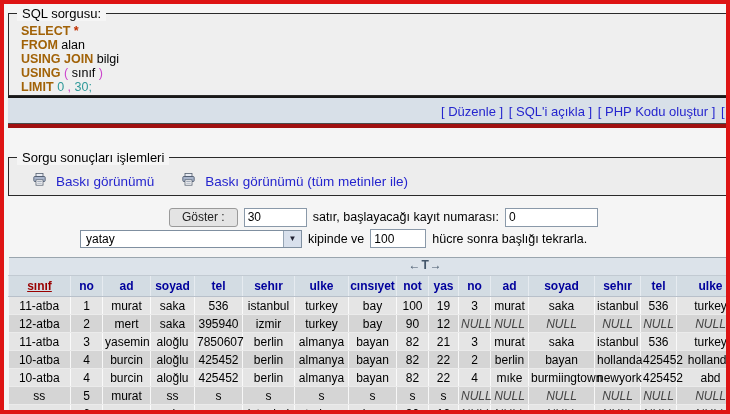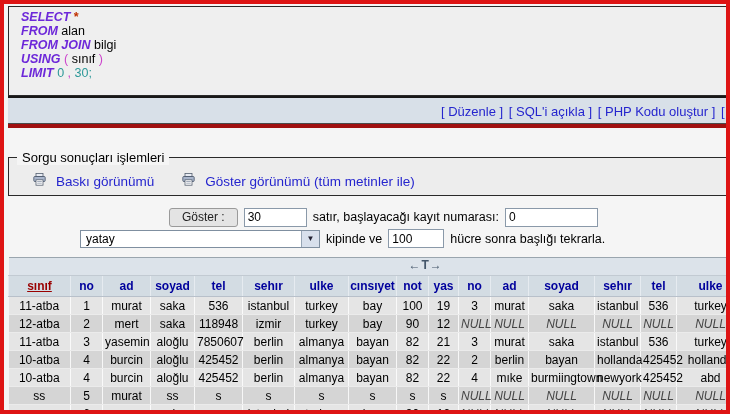--- a/index.html
+++ b/index.html
@@ -29,21 +29,21 @@
     margin:2px -8px 0 4px;
     height:88px;
     overflow:hidden;
   }
   .sql-code {
     padding:3px 0 0 12px;
     font-size:12.5px;
     line-height:14px;
   }
   .sql-line { white-space:pre; }
-  .tok-kw   { color:#6d28d9; font-weight:bold;font-style:italic; }
+  .tok-kw   { color:#a16207; font-weight:bold; }
   .tok-id   { color:#000000; }
   .tok-punct{ color:#cc44cc; }
   .tok-num  { color:#2e9999; }
   .tok-star { color:#c03000; font-weight:bold; }
   
   .links-row {
     margin:0 -8px 0 4px;
     height:27px;
     box-sizing:border-box;
     background:#d8e0e8;
@@ -100,21 +100,21 @@
   .pma-input {
     font-family:"Liberation Sans", sans-serif;
     font-size:12px;
     height:15px;
     border:1px solid #8a99a9;
     padding:1px 3px;
     background:#fff;
   }
   .w55 { width:55px; } .w85 { width:85px; } .w48 { width:48px; }
   .pma-select {
-    width:240px; height:18px;
+    width:222px; height:18px;
     box-sizing:border-box;
     border:1px solid #7f8fa0;
     background:#fff;
     display:flex;
     justify-content:space-between;
     align-items:center;
     font-size:12px;
     padding-left:5px;
     cursor:pointer;
   }
@@ -167,24 +167,25 @@
     white-space:nowrap;
   }
   tr.odd  td { background:#e5e5e5; }
   tr.even td { background:#d5d5d5;margin-top:47px; }
   td.null { font-style:italic; color:#444; }
 </style>
 </head>
 <body>
 
 <fieldset class="sql-fieldset">
+  <legend>SQL sorgusu:</legend>
   <div class="sql-code">
       <div class="sql-line"><span class="tok-kw">SELECT</span><span class="tok-id"> </span><span class="tok-star">*</span></div>
       <div class="sql-line"><span class="tok-kw">FROM</span><span class="tok-id"> alan</span></div>
-      <div class="sql-line"><span class="tok-kw">FROM JOIN</span><span class="tok-id"> bilgi</span></div>
+      <div class="sql-line"><span class="tok-kw">USING JOIN</span><span class="tok-id"> bilgi</span></div>
       <div class="sql-line"><span class="tok-kw">USING</span><span class="tok-id"> </span><span class="tok-punct">(</span><span class="tok-id"> sınıf </span><span class="tok-punct">)</span></div>
       <div class="sql-line"><span class="tok-kw">LIMIT</span><span class="tok-id"> </span><span class="tok-num">0</span><span class="tok-id"> </span><span class="tok-punct">,</span><span class="tok-id"> </span><span class="tok-num">30</span><span class="tok-num">;</span></div>
     </div>
 </fieldset>
 
 <div class="links-row"><a class="qlink">[ Düzenle ]</a> <a class="qlink">[ SQL'i açıkla ]</a> <a class="qlink">[ PHP Kodu oluştur ]</a> <a class="qlink">[ Y</a> </div>
 <div class="red-rule"></div>
 
 <fieldset class="ops-fieldset">
   <legend>Sorgu sonuçları işlemleri</legend>
@@ -200,21 +201,21 @@
       <span>Baskı görünümü</span>
     </a>
     <a class="op-link">
       <span><svg width="13" height="13" viewBox="0 0 13 13">
             <rect x="3" y="0.5" width="7" height="3" fill="#e8ecf4" stroke="#556070" stroke-width="0.8"></rect>
             <rect x="0.8" y="3.5" width="11.4" height="5" rx="1" fill="#aab6cc" stroke="#445064" stroke-width="0.8"></rect>
             <rect x="3" y="6.8" width="7" height="5.4" fill="#ffffff" stroke="#556070" stroke-width="0.8"></rect>
             <line x1="4.2" y1="8.5" x2="8.8" y2="8.5" stroke="#8b96a8" stroke-width="0.8"></line>
             <line x1="4.2" y1="10.2" x2="8.8" y2="10.2" stroke="#8b96a8" stroke-width="0.8"></line>
           </svg></span>
-      <span>Göster görünümü (tüm metinler ile)</span>
+      <span>Baskı görünümü (tüm metinler ile)</span>
     </a>
   </div>
 </fieldset>
 
 <div class="form-area">
   <div class="form-line1">
     <button class="pma-btn">Göster :</button>
     <input class="pma-input w55" value="30" style="">
     <span>satır, başlayacağı kayıt numarası:</span>
     <input class="pma-input w85" value="0" style="">
@@ -291,21 +292,21 @@
         <td>saka</td>
         <td>istanbul</td>
         <td>536</td>
         <td>turkey</td>
       </tr>
       <tr class="even">
         <td>12-atba</td>
         <td>2</td>
         <td>mert</td>
         <td>saka</td>
-        <td>118948</td>
+        <td>395940</td>
         <td>izmir</td>
         <td>turkey</td>
         <td>bay</td>
         <td>90</td>
         <td>12</td>
         <td class="null">NULL</td>
         <td class="null">NULL</td>
         <td class="null">NULL</td>
         <td class="null">NULL</td>
         <td class="null">NULL</td>

